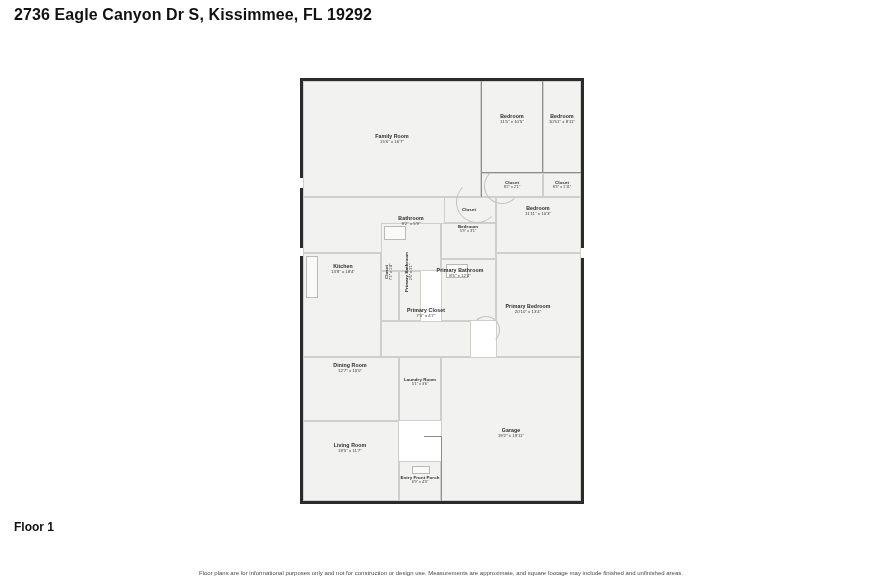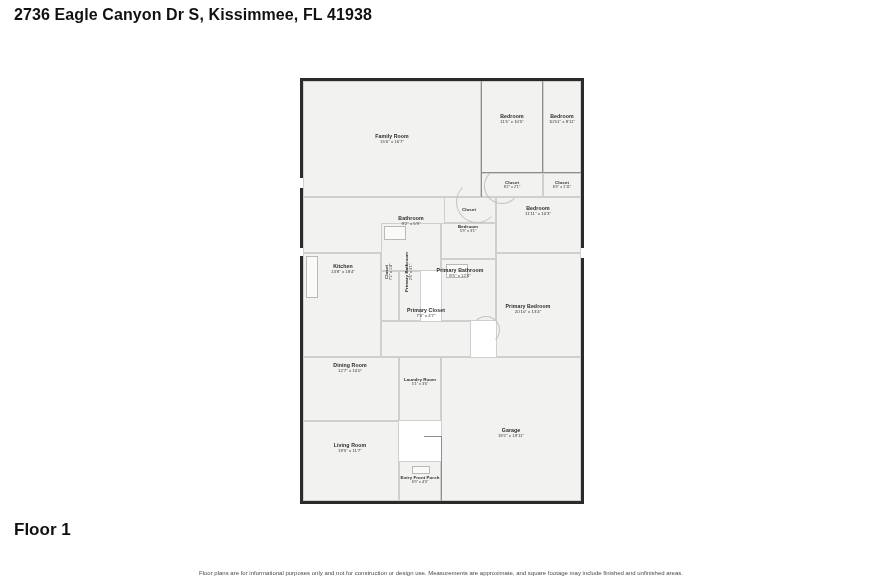--- a/index.html
+++ b/index.html
@@ -21,21 +21,21 @@
     left: 14px;
     font-size: 16px;
     font-weight: bold;
     letter-spacing: 0.1px;
     color: #111111;
   }
   #floor-label {
     position: absolute;
     left: 14px;
     top: 520px;
-    font-size: 17px;
+    font-size: 12px;
     font-weight: bold;
     color: #111111;
   }
   #disclaimer {
     position: absolute;
     left: 0;
     right: 0;
     top: 570px;
     text-align: center;
     font-size: 6px;
@@ -98,21 +98,21 @@
   }
   .stair {
     position: absolute;
     border: 0.7px solid #b9b9b7;
     background: #fafaf9;
   }
 </style>
 </head>
 <body>
 
-<div id="page-title">2736 Eagle Canyon Dr S, Kissimmee, FL 41938</div>
+<div id="page-title">2736 Eagle Canyon Dr S, Kissimmee, FL 19292</div>
 
 <div id="floorplan">
 
   <div class="wall" style="left:4px; top:2px; width:284px; height:3px;"></div>
   <div class="wall" style="left:4px; top:2px; width:3px; height:100px;"></div>
   <div class="wall" style="left:4px; top:112px; width:3px; height:60px;"></div>
   <div class="wall" style="left:4px; top:180px; width:3px; height:248px;"></div>
   <div class="wall" style="left:285px; top:2px; width:3px; height:170px;"></div>
   <div class="wall" style="left:285px; top:182px; width:3px; height:246px;"></div>
   <div class="wall" style="left:4px; top:425px; width:284px; height:3px;"></div>

